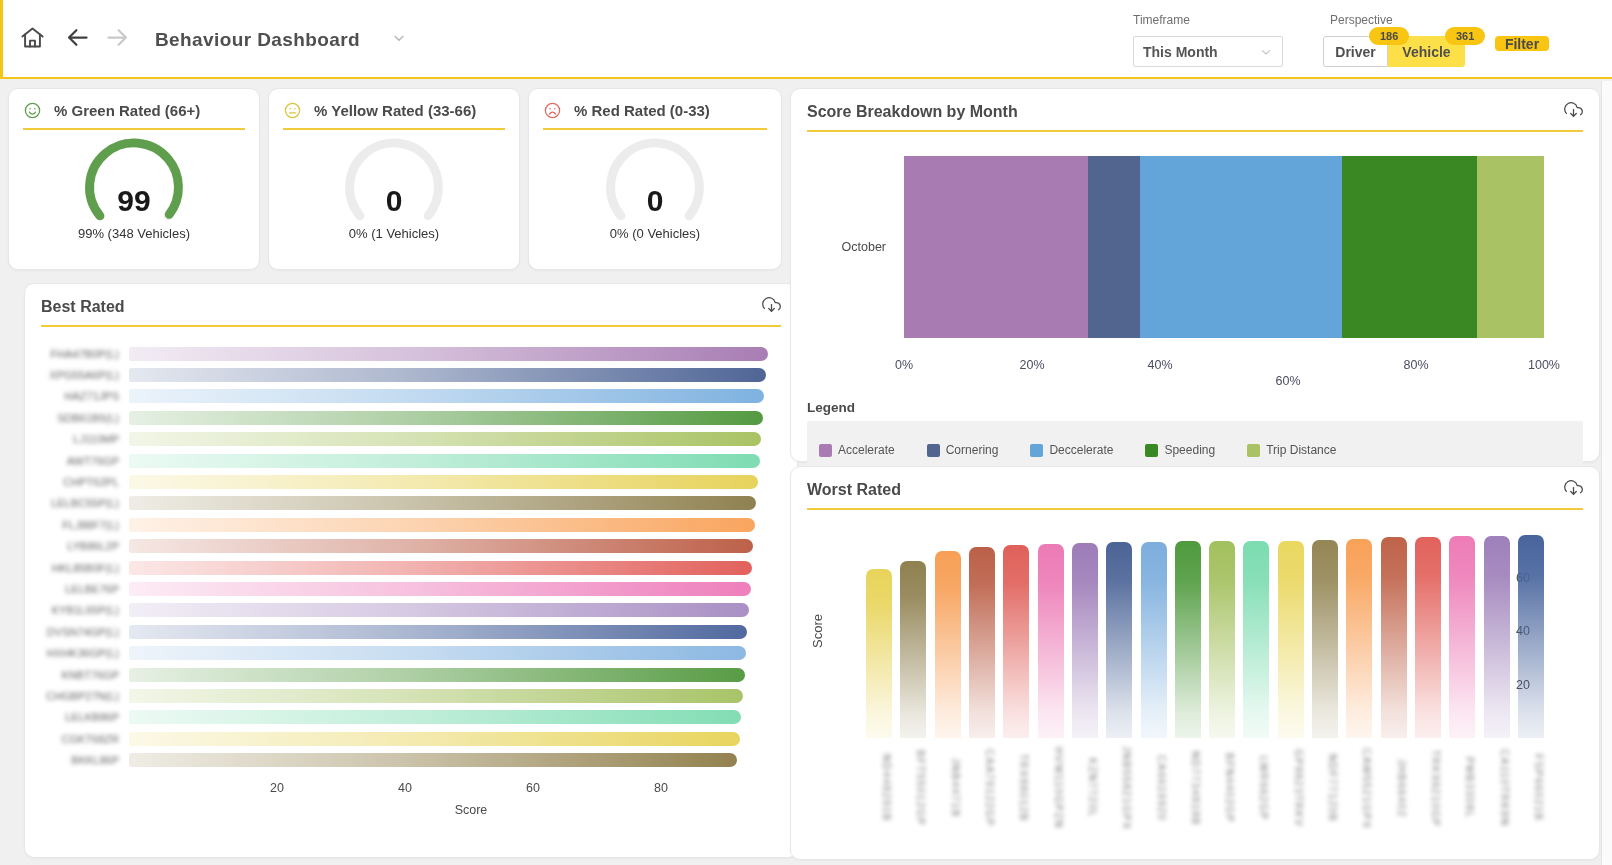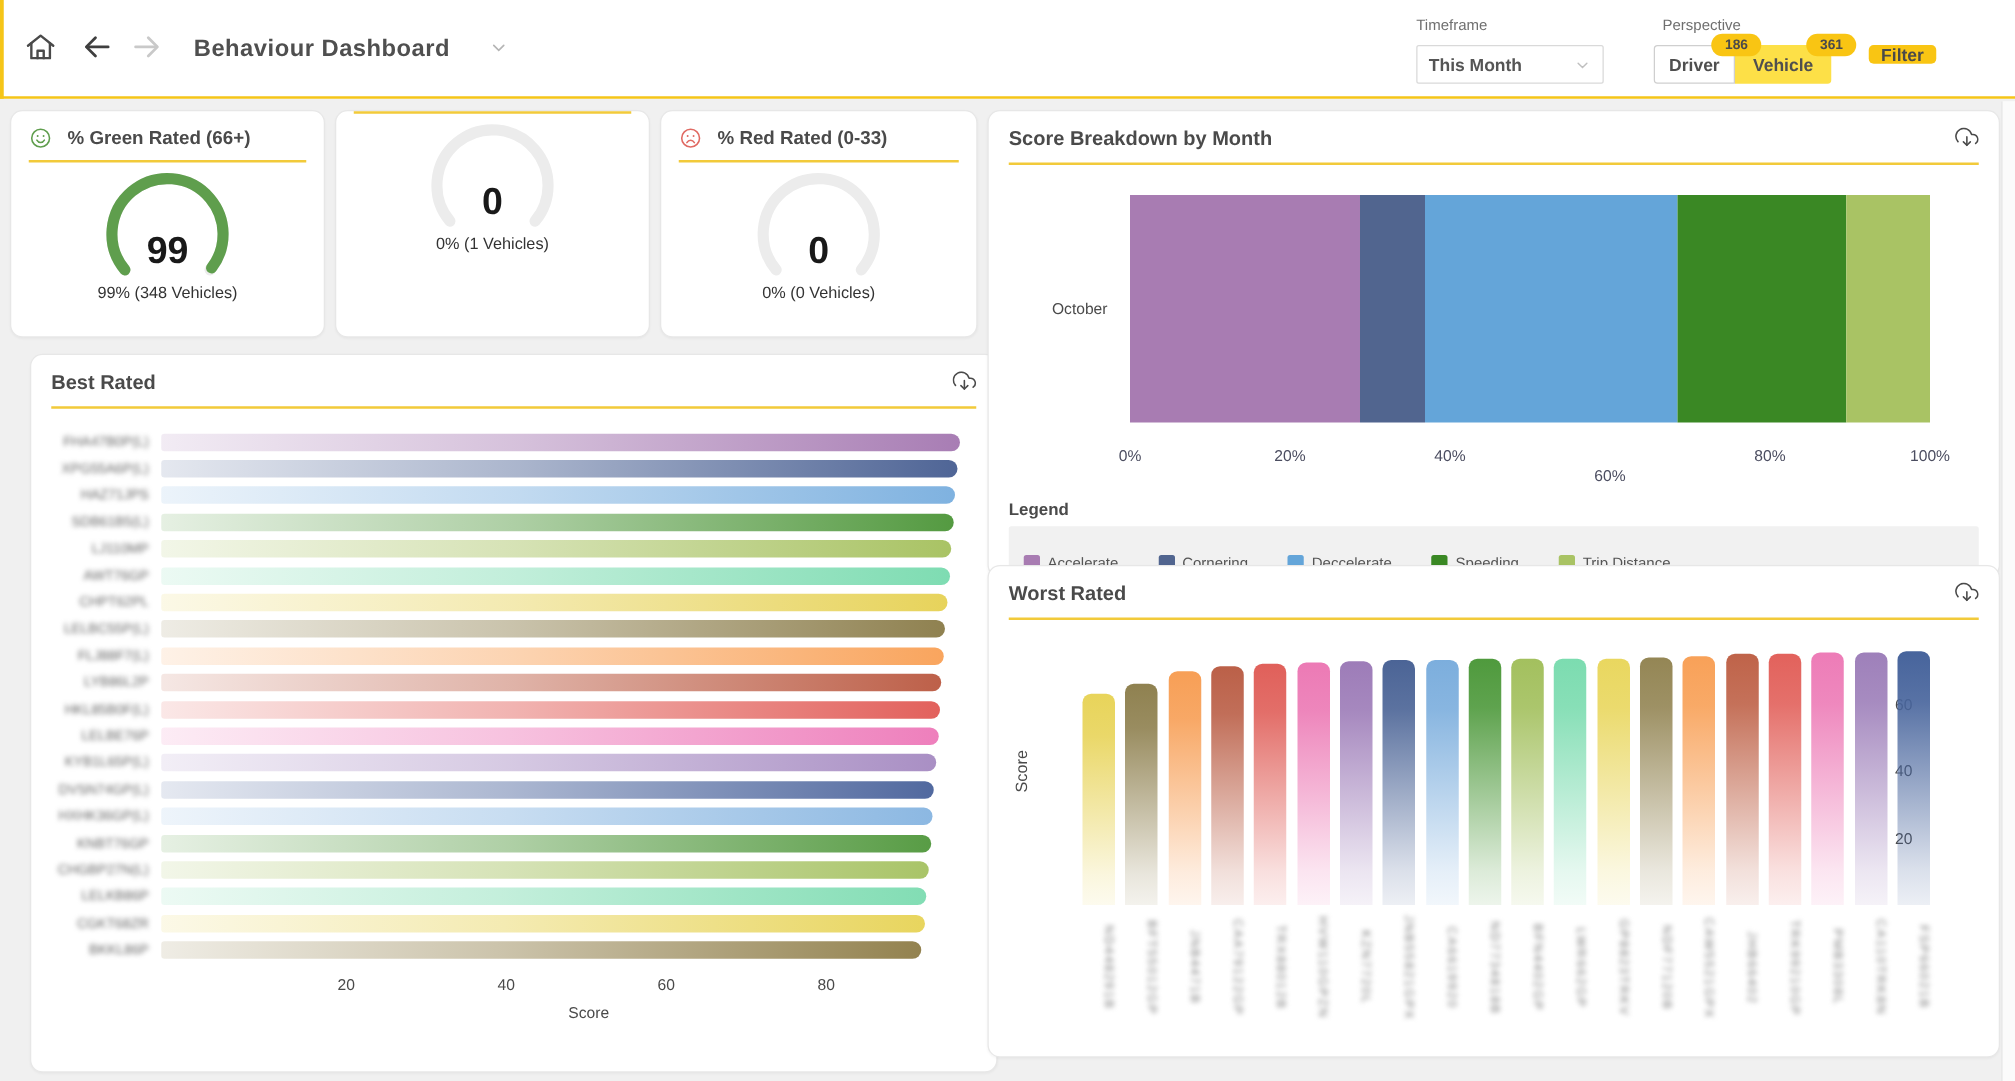--- a/index.html
+++ b/index.html
@@ -68,21 +68,21 @@
           font-size:12.5px;color:#4a4a4a;white-space:nowrap}
   .sb-bar{display:flex;height:100%;width:100%}
   .sb-axis{position:relative;margin:20px 55px 0 113px;height:17px}
   .sb-tick{position:absolute;transform:translateX(-50%);font-size:12.5px;color:#4b4d60}
   .sb-legend-title{margin:25px 16px 6px;font-size:13.5px;font-weight:bold;color:#4a4a4a}
   .sb-legend{margin:0 16px;background:#f1f1f1;border-radius:2px;display:flex;align-items:flex-start;
              gap:32px;padding:22px 12px}
   .leg-item{display:flex;align-items:center;gap:6px;font-size:12px;color:#555}
   .leg-swatch{width:13px;height:13px;border-radius:2px;flex:none}
   
-  .wc{left:790px;top:452px;width:810px;height:394px}
+  .wc{left:790px;top:466px;width:810px;height:394px}
   .wr-area{position:relative;margin:14px 55px 0 0;height:214px}
   .wr-ylabel{position:absolute;left:26px;top:50%;transform:translate(-50%,-50%) rotate(-90deg);
              font-size:13px;color:#4a4a4a}
   .wr-ytick{position:absolute;right:14px;transform:translateY(50%);font-size:12.5px;color:#4a4a4a}
   .wr-plot{position:absolute;left:75px;right:0;top:0;bottom:0;display:flex;
            align-items:flex-end;justify-content:space-between}
   .wr-bar{width:26px;border-radius:7px 7px 0 0}
   .wr-labels{display:flex;justify-content:space-between;margin:8px 55px 0 75px}
   .wr-xlabel{width:26px;display:flex;justify-content:center;writing-mode:vertical-rl;
              font-size:10px;letter-spacing:1.5px;color:#7c7c7c;filter:blur(2.2px)}
@@ -155,20 +155,29 @@
       <div><svg viewBox="0 0 140 90" width="156" height="100">
       <circle cx="70" cy="48" r="40" fill="none" stroke="#ececec" stroke-width="8" pathLength="360" stroke-dasharray="260 360" stroke-linecap="round" transform="rotate(140 70 48)"></circle>
             <circle cx="70" cy="48" r="40" fill="none" stroke="#5f9e4d" stroke-width="8" pathLength="360" stroke-dasharray="257.4 360" stroke-linecap="round" transform="rotate(140 70 48)"></circle>
           </svg></div>
       <div class="gauge-num">99</div>
     </div>
     <div class="gauge-sub">99% (348 Vehicles)</div>
   </section>
 
   <section class="card g2">
+    <div class="card-head gauge-head">
+      <svg width="19" height="19" viewBox="0 0 24 24" fill="none" stroke="#d9c43c" stroke-width="1.6">
+          <circle cx="12" cy="12" r="9"></circle>
+          <circle cx="9" cy="9.8" r="1" fill="#d9c43c" stroke="none"></circle>
+          <circle cx="15" cy="9.8" r="1" fill="#d9c43c" stroke="none"></circle>
+          <path d="M8.4 15h7.2" stroke-linecap="round"></path>
+        </svg>
+      <span>% Yellow Rated (33-66)</span>
+    </div>
     <div class="card-rule gauge-rule"></div>
     <div class="gauge-wrap">
       <div><svg viewBox="0 0 140 90" width="156" height="100">
       <circle cx="70" cy="48" r="40" fill="none" stroke="#ececec" stroke-width="8" pathLength="360" stroke-dasharray="260 360" stroke-linecap="round" transform="rotate(140 70 48)"></circle>
           </svg></div>
       <div class="gauge-num">0</div>
     </div>
     <div class="gauge-sub">0% (1 Vehicles)</div>
   </section>
 

